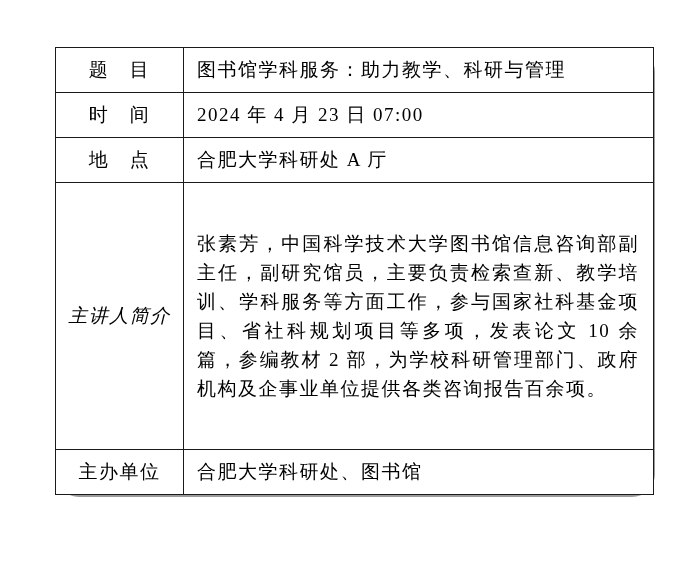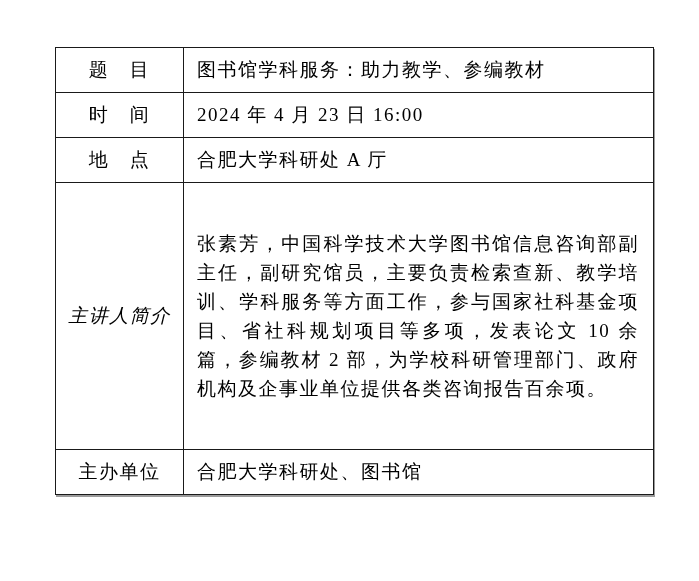--- a/index.html
+++ b/index.html
@@ -22,20 +22,21 @@
   }
   table.info-table {
     position: absolute;
     left: 55px;
     top: 47px;
     width: 599px;
     border-collapse: collapse;
     table-layout: fixed;
     
     box-shadow: 1px 2px 0 #9a9a9a;
+    border-radius: 23px;
   }
   table.info-table td {
     border: 1px solid #1a1a1a;
     font-size: 19px;
     letter-spacing: 1.5px;
     color: #000000;
     vertical-align: middle;
     background: #ffffff;
   }
   td.label-cell {
@@ -62,25 +63,25 @@
   }
 </style>
 </head>
 <body>
 
 <div class="page">
   <table class="info-table">
     <tbody>
       <tr class="regular-row">
         <td class="label-cell">题　目</td>
-        <td class="value-cell">图书馆学科服务：助力教学、参编教材</td>
+        <td class="value-cell">图书馆学科服务：助力教学、科研与管理</td>
       </tr>
       <tr class="regular-row">
         <td class="label-cell">时　间</td>
-        <td class="value-cell">2024 年 4 月 23 日 16:00</td>
+        <td class="value-cell">2024 年 4 月 23 日 07:00</td>
       </tr>
       <tr class="regular-row">
         <td class="label-cell">地　点</td>
         <td class="value-cell">合肥大学科研处 A 厅</td>
       </tr>
       <tr class="bio-row">
         <td class="label-cell">主讲人简介</td>
         <td class="value-cell">张素芳，中国科学技术大学图书馆信息咨询部副主任，副研究馆员，主要负责检索查新、教学培训、学科服务等方面工作，参与国家社科基金项目、省社科规划项目等多项，发表论文 10 余篇，参编教材 2 部，为学校科研管理部门、政府机构及企事业单位提供各类咨询报告百余项。</td>
       </tr>
       <tr class="regular-row">

